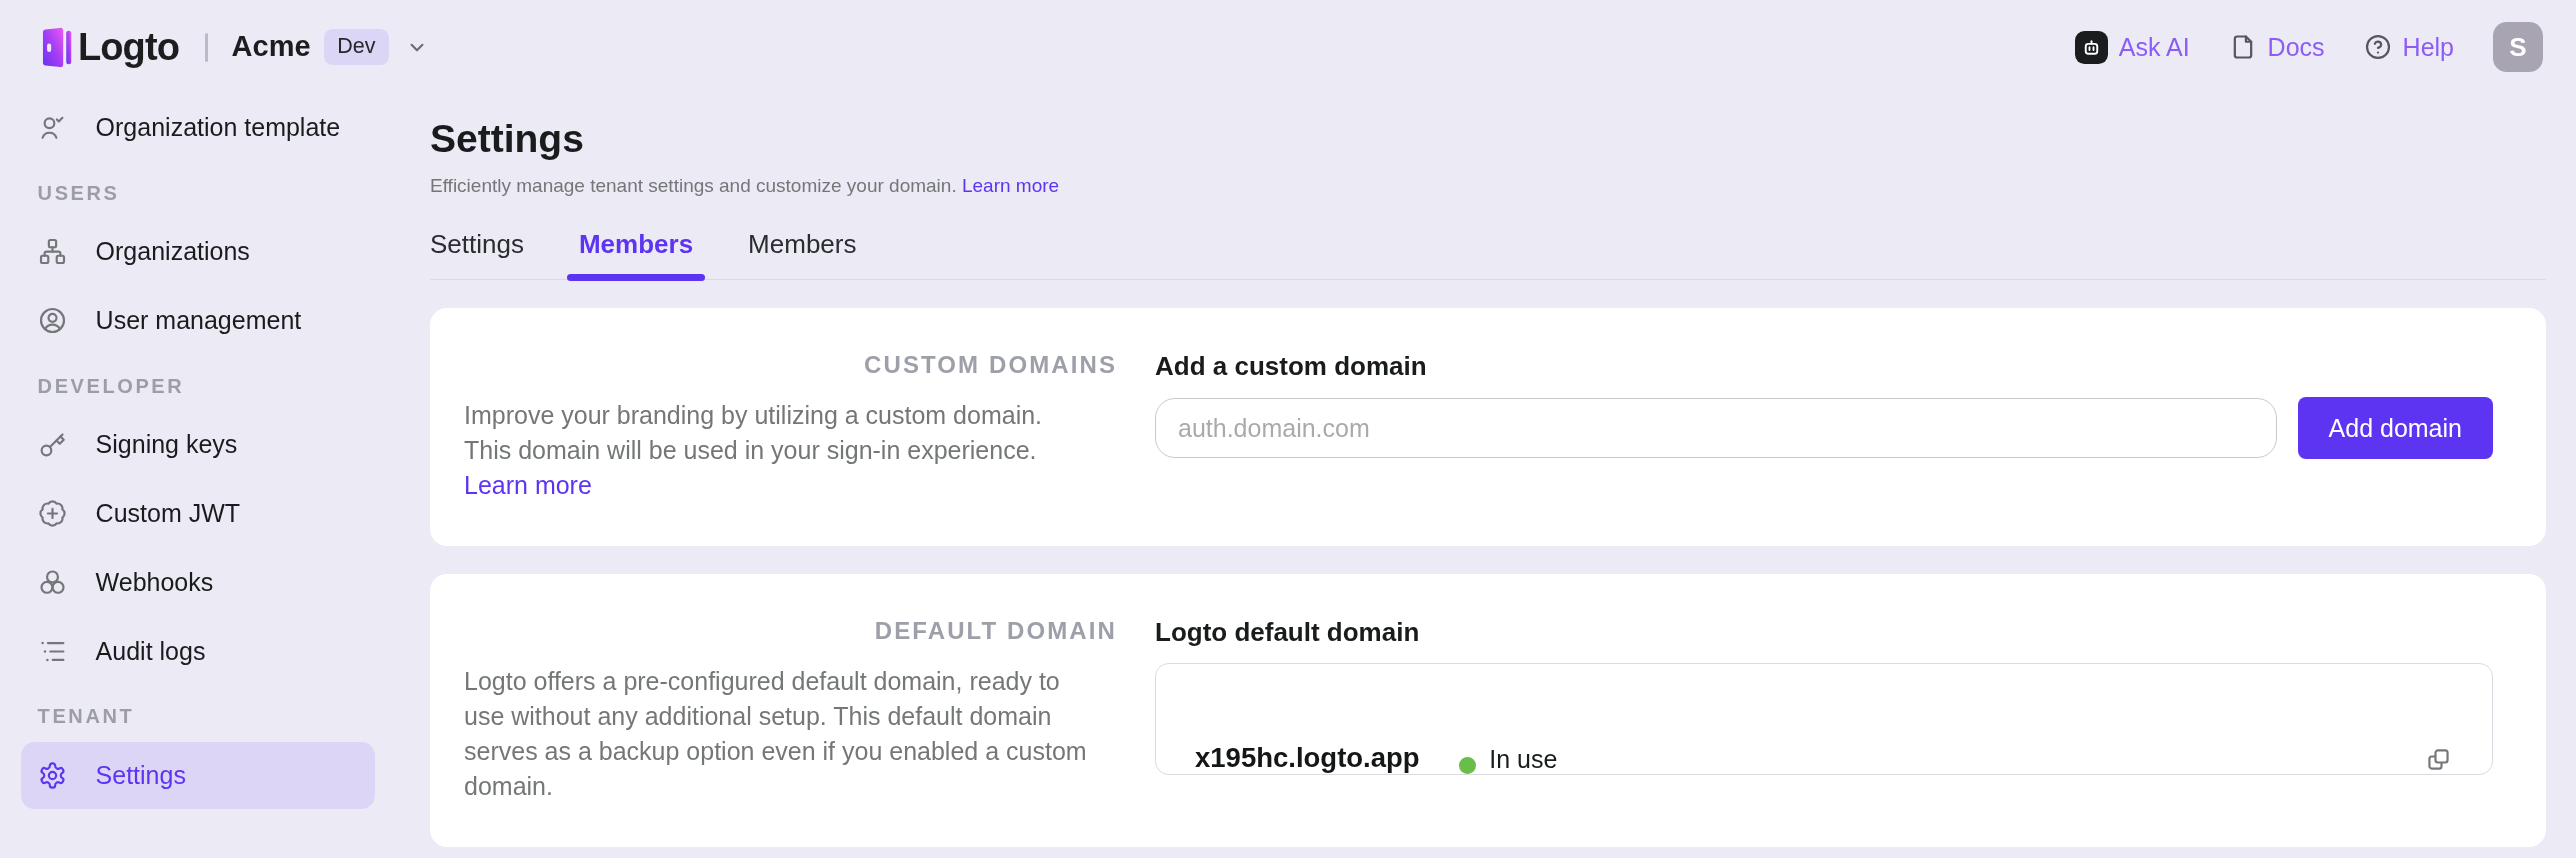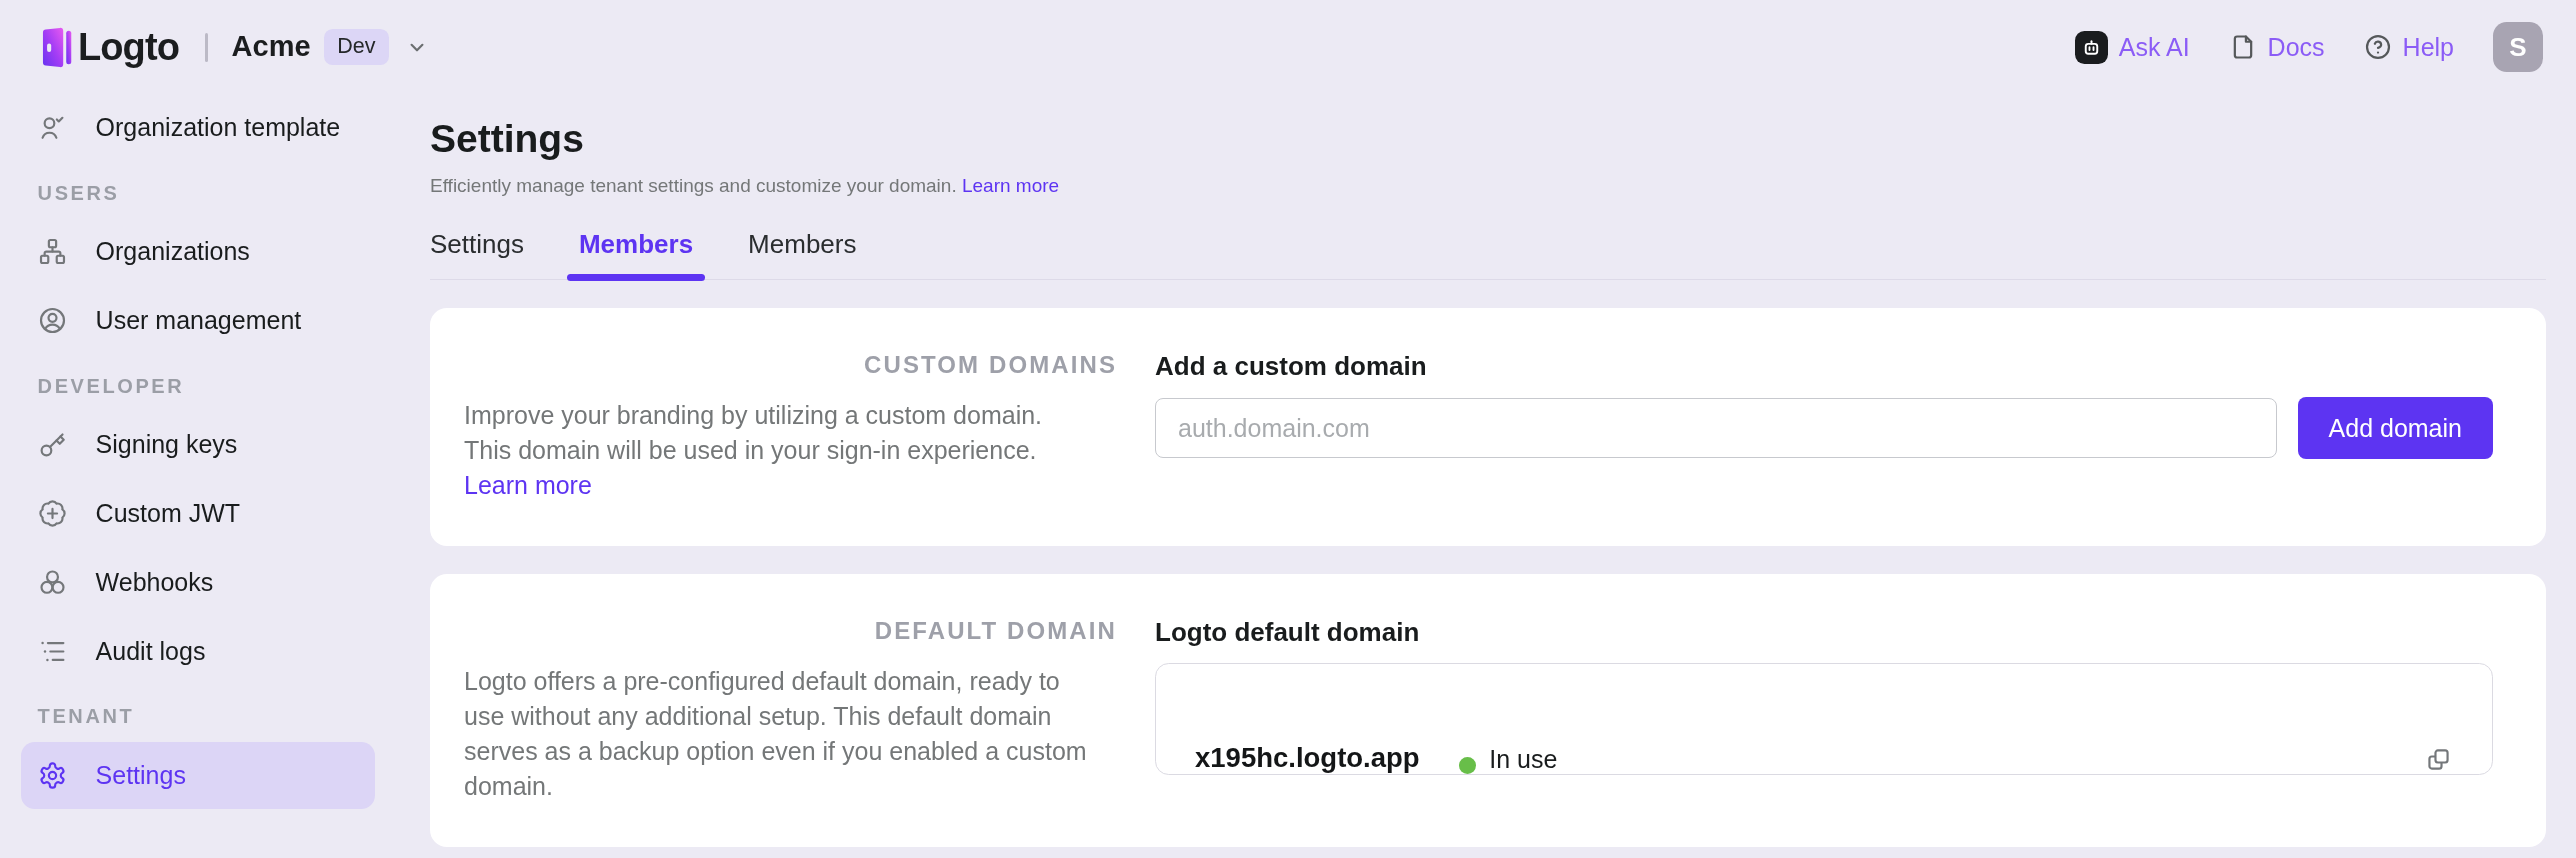--- a/index.html
+++ b/index.html
@@ -74,21 +74,21 @@
     background:#fff; border-radius:17px; margin-top:28px;
     padding:43px 53px 43px 34px; display:flex;
   }
   .card-left { width:653px; flex-shrink:0; margin-right:38px; }
   .card-label { font-size:24px; font-weight:700; letter-spacing:2.1px; color:#9EA0A9; text-transform:uppercase;text-align:right; }
   .card-desc { font-size:25px; color:#747778; line-height:35px; margin-top:19px; max-width:627px; }
   .card-right { flex:1; min-width:0; }
   .field-label { font-size:26px; font-weight:700; color:#191C1D; line-height:31px; }
   .field-row { display:flex; gap:20.6px; margin-top:14.6px; align-items:center; }
   .text-input {
-    flex:1; height:60px; border:1.7px solid #C7C9CE; border-radius:8px;
+    flex:1; height:60px; border:1.7px solid #C7C9CE; border-radius:20px;
     font-family:"Liberation Sans", sans-serif; font-size:25px; color:#191C1D;
     padding:0 22px; background:#fff; outline:none; min-width:0;
   }
   .text-input::placeholder { color:#A8ABAE; }
   .primary-btn {
     height:62px; padding:0 31px; background:#5D34F2; color:#fff; border:none;
     border-radius:8px; font-family:"Liberation Sans", sans-serif;
     font-size:25px; font-weight:500; cursor:pointer; flex-shrink:0;
   }
   .domain-box {

